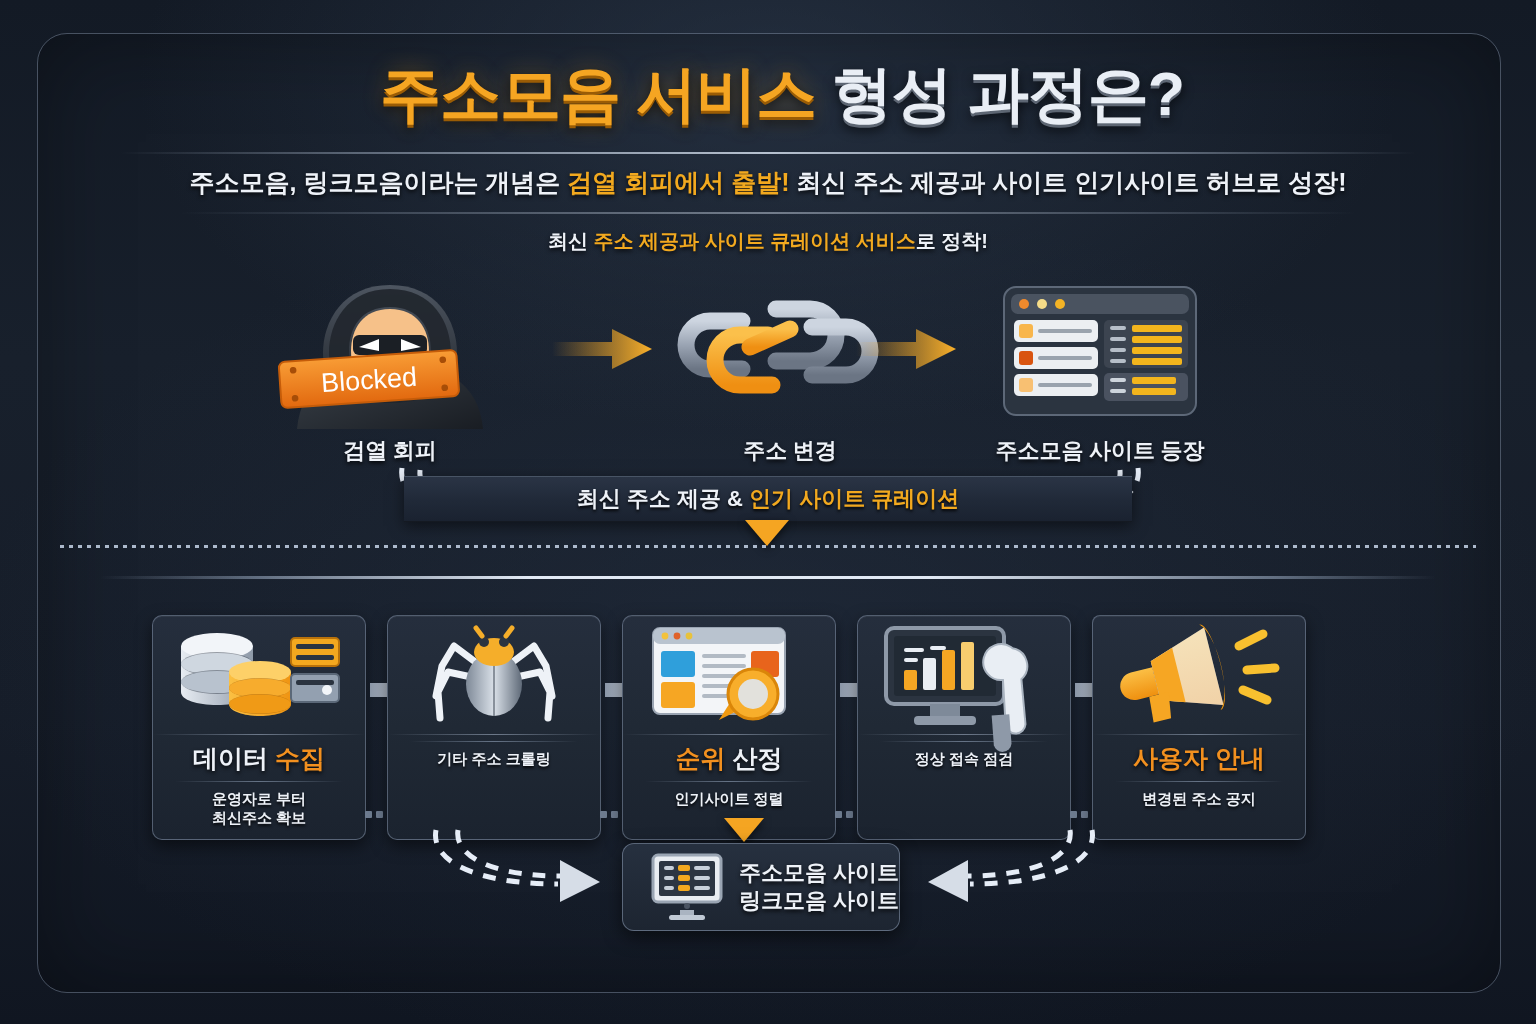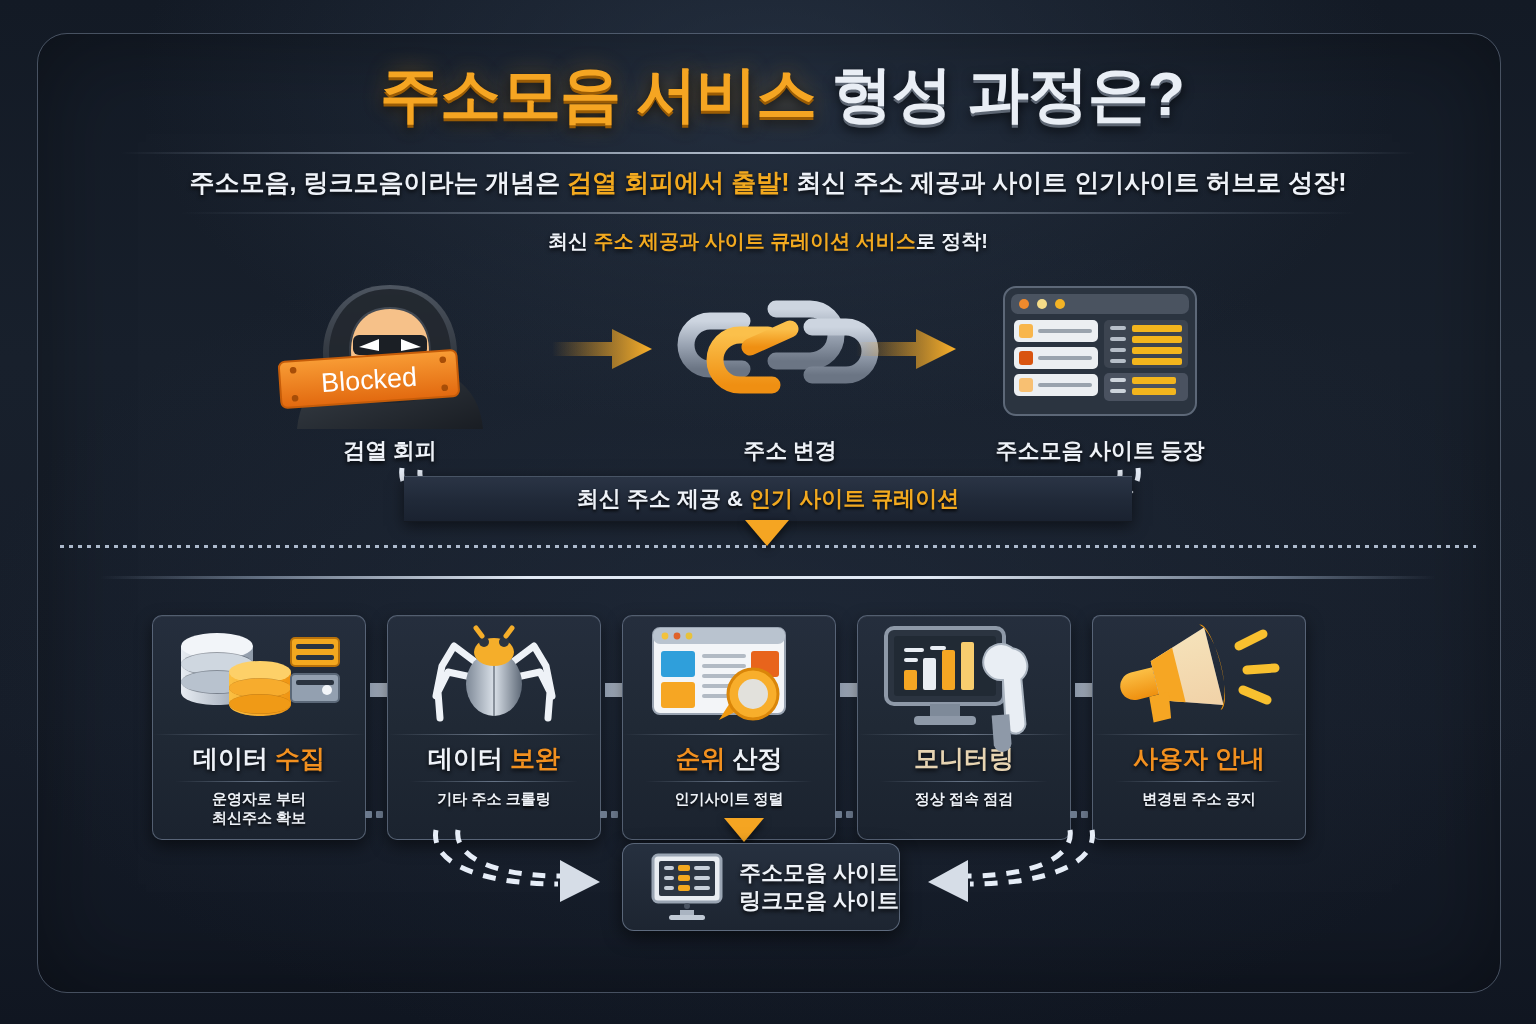--- a/index.html
+++ b/index.html
@@ -416,23 +416,20 @@
           <ellipse cx="76" cy="62" rx="28" ry="32" fill="url(#spB)"></ellipse>
           <path d="M76 30 v64" stroke="#3c4653" stroke-width="2" opacity=".5"></path>
           <ellipse cx="76" cy="30" rx="20" ry="14" fill="#f5ae2a"></ellipse>
           <circle cx="66" cy="20" r="5" fill="#2b3440"></circle>
           <circle cx="86" cy="20" r="5" fill="#2b3440"></circle>
           <path d="M64 14 L58 6" stroke="#f5ae2a" stroke-width="5" stroke-linecap="round"></path>
           <path d="M88 14 L94 6" stroke="#f5ae2a" stroke-width="5" stroke-linecap="round"></path>
         </svg>
       </div>
       <div class="card-sep"></div>
-      <div class="card-title">
-        <span class="t-w">데이터 </span><span class="t-o">보완</span>
-      </div>
       <div class="card-rule"></div>
       <div class="card-sub">
         <div>기타 주소 크롤링</div>
       </div>
     </div>
 
     <div class="card-arrow" style="left:605px;">
       <svg width="44" height="34" viewBox="0 0 44 34">
         <path d="M0 10 L24 10 L24 1 L44 17 L24 33 L24 24 L0 24 Z" fill="url(#ca1)"></path>
       </svg>
@@ -505,23 +502,20 @@
           <rect x="52" y="82" width="30" height="12" fill="#7e8a99"></rect>
           <rect x="36" y="94" width="62" height="9" rx="4" fill="#8e99a8"></rect>
 
           <g transform="rotate(38 124 56)">
             <path d="M112 26 a18 18 0 1 0 14 31 l30 34 a10 10 0 0 0 15 -13 l-31 -33 a18 18 0 0 0 -26 -19 z" fill="#e9eef4" stroke="#aab4c0" stroke-width="2"></path>
             <path d="M152 80 l20 22 a9 9 0 0 1 -13 12 l-20 -22 z" fill="#8e99a8"></path>
           </g>
         </svg>
       </div>
       <div class="card-sep"></div>
-      <div class="card-title">
-        <span class="t-c">모니터링</span>
-      </div>
       <div class="card-rule"></div>
       <div class="card-sub">
         <div>정상 접속 점검</div>
       </div>
     </div>
 
     <div class="card-arrow" style="left:1075px;">
       <svg width="44" height="34" viewBox="0 0 44 34">
         <path d="M0 10 L24 10 L24 1 L44 17 L24 33 L24 24 L0 24 Z" fill="url(#ca1)"></path>
       </svg>

